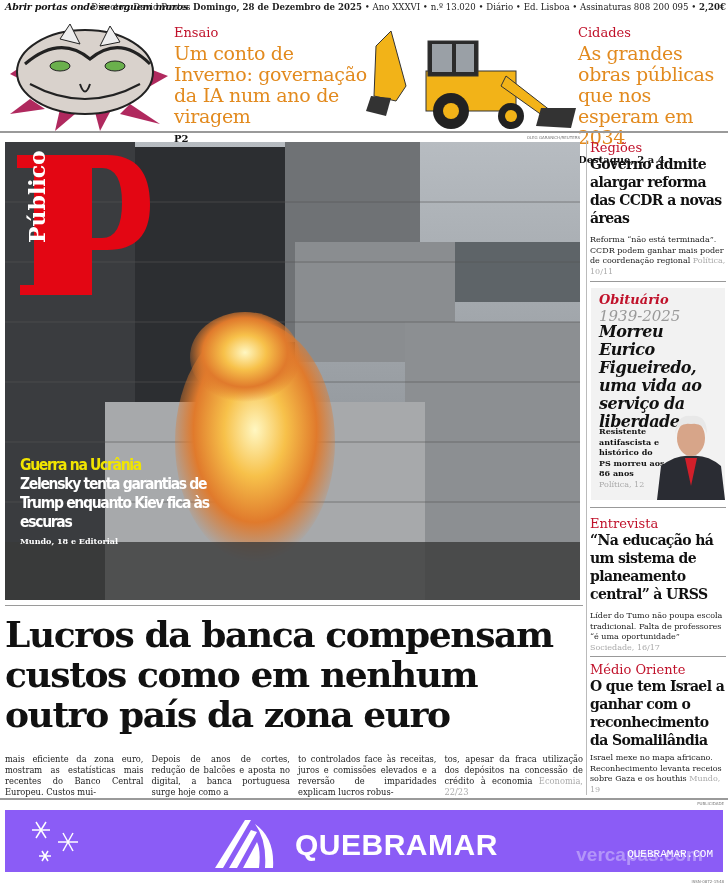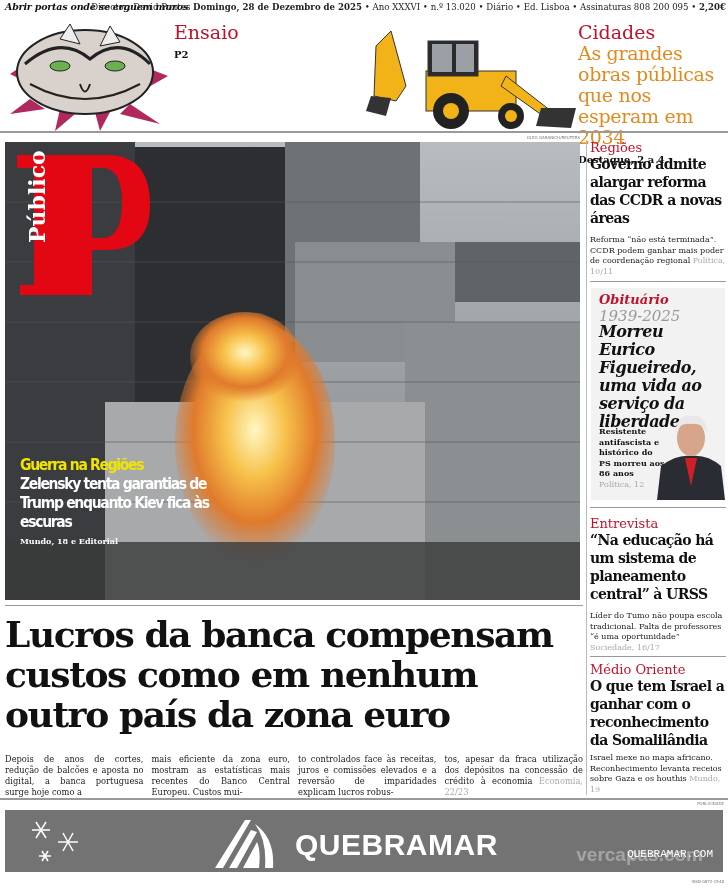--- a/index.html
+++ b/index.html
@@ -9,21 +9,21 @@
   
   .topbar { position: absolute; left: 0; top: 0; width: 728px; height: 14px; font-size: 8.6px; line-height: 14px; white-space: nowrap; }
   .topbar .slogan { position: absolute; left: 5px; top: 0; font-style: italic; font-weight: bold; font-size: 9.5px; letter-spacing: -0.2px; }
   .topbar .meta { position: absolute; right: 2px; top: 0; color: #222; }
   .topbar .meta b { font-weight: bold; }
 
   
   .teasers { position: absolute; left: 0; top: 14px; width: 728px; height: 117px; }
   .teaser-art { position: absolute; left: 0; top: 0; width: 170px; height: 117px; }
   .teaser { position: absolute; top: 8px; }
-  .teaser .kicker { color: #c0112a; font-size: 19px; line-height: 21px; }
+  .teaser .kicker { color: #c0112a; font-size: 13px; line-height: 21px; }
   .teaser .head { color: #e28a1e; font-size: 19px; line-height: 21px; letter-spacing: -0.3px; }
   .teaser .ref { font-weight: bold; font-size: 10px; margin-top: 6px; }
   .teaser-1 { left: 174px; width: 200px; }
   .teaser-2 { left: 578px; width: 150px; }
   .digger { position: absolute; left: 366px; top: 12px; width: 210px; height: 105px; }
   .rule { position: absolute; height: 2px; background: #9a9a9a; }
 
   
   .photo { position: absolute; left: 5px; top: 142px; width: 575px; height: 458px; overflow: hidden; background: #5b5e61; }
   .credit { position: absolute; left: 470px; top: 135px; width: 110px; font-family: "DejaVu Sans", sans-serif; font-size: 4px; color: #777; text-align: right; }
@@ -50,21 +50,21 @@
   .obit { position: absolute; left: 591px; top: 288px; width: 134px; height: 212px; background: #f2f2f2; }
   .obit .kicker { position: absolute; left: 8px; top: 4px; color: #c0112a; font-style: italic; font-weight: bold; font-size: 13px; }
   .obit .years { position: absolute; left: 8px; top: 19px; color: #999; font-style: italic; font-size: 15px; }
   .obit .head { position: absolute; left: 8px; top: 35px; width: 124px; font-style: italic; font-weight: bold; font-size: 16px; line-height: 18px; letter-spacing: -0.5px; }
   .obit .summary { position: absolute; left: 8px; top: 138px; width: 66px; font-weight: bold; font-size: 8px; line-height: 10.5px; }
   .obit .ref { color: #aaa; font-weight: normal; }
   .obit .portrait { position: absolute; left: 66px; top: 118px; width: 68px; height: 94px; }
 
   
   .pub-label { position: absolute; right: 4px; top: 801px; font-family: "DejaVu Sans", sans-serif; font-size: 4px; color: #777; }
-  .ad { position: absolute; left: 5px; top: 810px; width: 718px; height: 62px; background: #737373; }
+  .ad { position: absolute; left: 5px; top: 810px; width: 718px; height: 62px; background: #8b5cf6; }
   .ad .brand { position: absolute; left: 290px; top: 18px; color: #fff; font-family: "Liberation Sans", sans-serif; font-weight: bold; font-size: 30px; letter-spacing: 0.5px; }
   .ad .url { position: absolute; right: 10px; top: 38px; color: #fff; font-family: Liberation Mono, monospace; font-size: 11px; }
   .ad .watermark { position: absolute; right: 20px; top: 12px; color: rgba(255,255,255,0.35); font-family: "Liberation Sans", sans-serif; font-weight: bold; font-size: 19px; margin-top: 22px; }
   .ad .flakes { position: absolute; left: 18px; top: 8px; width: 70px; height: 50px; }
   .ad .mark { position: absolute; left: 210px; top: 10px; width: 70px; height: 48px; }
   .issn { position: absolute; right: 4px; top: 879px; font-family: "DejaVu Sans", sans-serif; font-size: 4px; color: #777; }
 </style>
 </head>
 <body>
 
@@ -92,20 +92,21 @@
     <path d="M25 50 Q60 20 90 45 Q120 20 150 50" stroke="#222" stroke-width="3" fill="none"></path>
     <path d="M30 70 Q85 100 140 70" stroke="#222" stroke-width="2" fill="none"></path>
     <ellipse cx="60" cy="52" rx="10" ry="5" fill="#6ab04c" stroke="#222"></ellipse>
     <ellipse cx="115" cy="52" rx="10" ry="5" fill="#6ab04c" stroke="#222"></ellipse>
     <path d="M70 10 L80 30 L60 25 Z M110 12 L100 32 L120 28 Z" fill="#eee" stroke="#222"></path>
     <path d="M80 70 Q85 85 90 70" stroke="#222" stroke-width="2" fill="none"></path>
   </svg>
 
   <div class="teaser teaser-1">
     <div class="kicker">Ensaio</div>
+    <div class="head">Um conto de Inverno: governação da IA num ano de viragem</div>
     <div class="ref">P2</div>
   </div>
 
   <svg class="digger" viewBox="0 0 210 105">
     <path d="M10 20 L25 5 L40 60 L30 75 L8 70 Z" fill="#f2b318" stroke="#333"></path>
     <path d="M5 70 L25 72 L20 90 L0 85 Z" fill="#333"></path>
     <rect x="60" y="45" width="90" height="40" fill="#f2b318" stroke="#333"></rect>
     <rect x="62" y="15" width="50" height="35" fill="#2b2b2b" stroke="#333"></rect>
     <rect x="66" y="18" width="20" height="28" fill="#9aa0a6"></rect>
     <rect x="90" y="18" width="18" height="28" fill="#9aa0a6"></rect>
@@ -159,31 +160,31 @@
     <ellipse cx="250" cy="300" rx="80" ry="120" fill="url(#fire)"></ellipse>
     <ellipse cx="240" cy="215" rx="55" ry="45" fill="url(#fire)"></ellipse>
     <rect x="0" y="400" width="575" height="58" fill="#3a3a3a" opacity="0.8"></rect>
   </svg>
 </div>
 <svg class="logo" viewBox="0 0 140 150">
   <path d="M5 5 L95 5 Q138 5 138 55 Q138 100 95 100 L80 100 L80 145 L8 145 L8 135 L22 135 L22 18 L5 18 Z M80 18 L80 88 L90 88 Q110 88 110 53 Q110 18 90 18 Z" fill="#e30613"></path>
 </svg>
 <div class="logo-word">Público</div>
 <div class="photo-text">
-  <div class="kicker">Guerra na Regiões</div>
+  <div class="kicker">Guerra na Ucrânia</div>
   <div class="head">Zelensky tenta garantias de Trump enquanto Kiev fica às escuras</div>
   <div class="ref">Mundo, 18 e Editorial</div>
 </div>
 
 <div class="rule" style="left:5px;top:605px;width:578px;height:1px;"></div>
 
 <div class="main-head">Lucros da banca compensam custos como em nenhum outro país da zona euro</div>
 <div class="body-cols">
+  <div class="col">mais eficiente da zona euro, mostram as estatísticas mais recentes do Banco Central Europeu. Custos mui-</div>
   <div class="col">Depois de anos de cortes, redução de balcões e aposta no digital, a banca portuguesa surge hoje como a</div>
-  <div class="col">mais eficiente da zona euro, mostram as estatísticas mais recentes do Banco Central Europeu. Custos mui-</div>
   <div class="col">to controlados face às receitas, juros e comissões elevados e a reversão de imparidades explicam lucros robus-</div>
   <div class="col"><span>tos, apesar da fraca utilização dos depósitos na concessão de crédito à economia</span> <span class="ref">Economia, 22/23</span></div>
 </div>
 
 <div class="vrule" style="top:140px;height:655px;"></div>
 
 <div class="side-item" style="top:140px;">
   <div class="kicker">Regiões</div>
   <div class="head">Governo admite alargar reforma das CCDR a novas áreas</div>
   <div class="summary"><span>Reforma “não está terminada”. CCDR podem ganhar mais poder de coordenação regional</span> <span class="ref">Política, 10/11</span></div>

